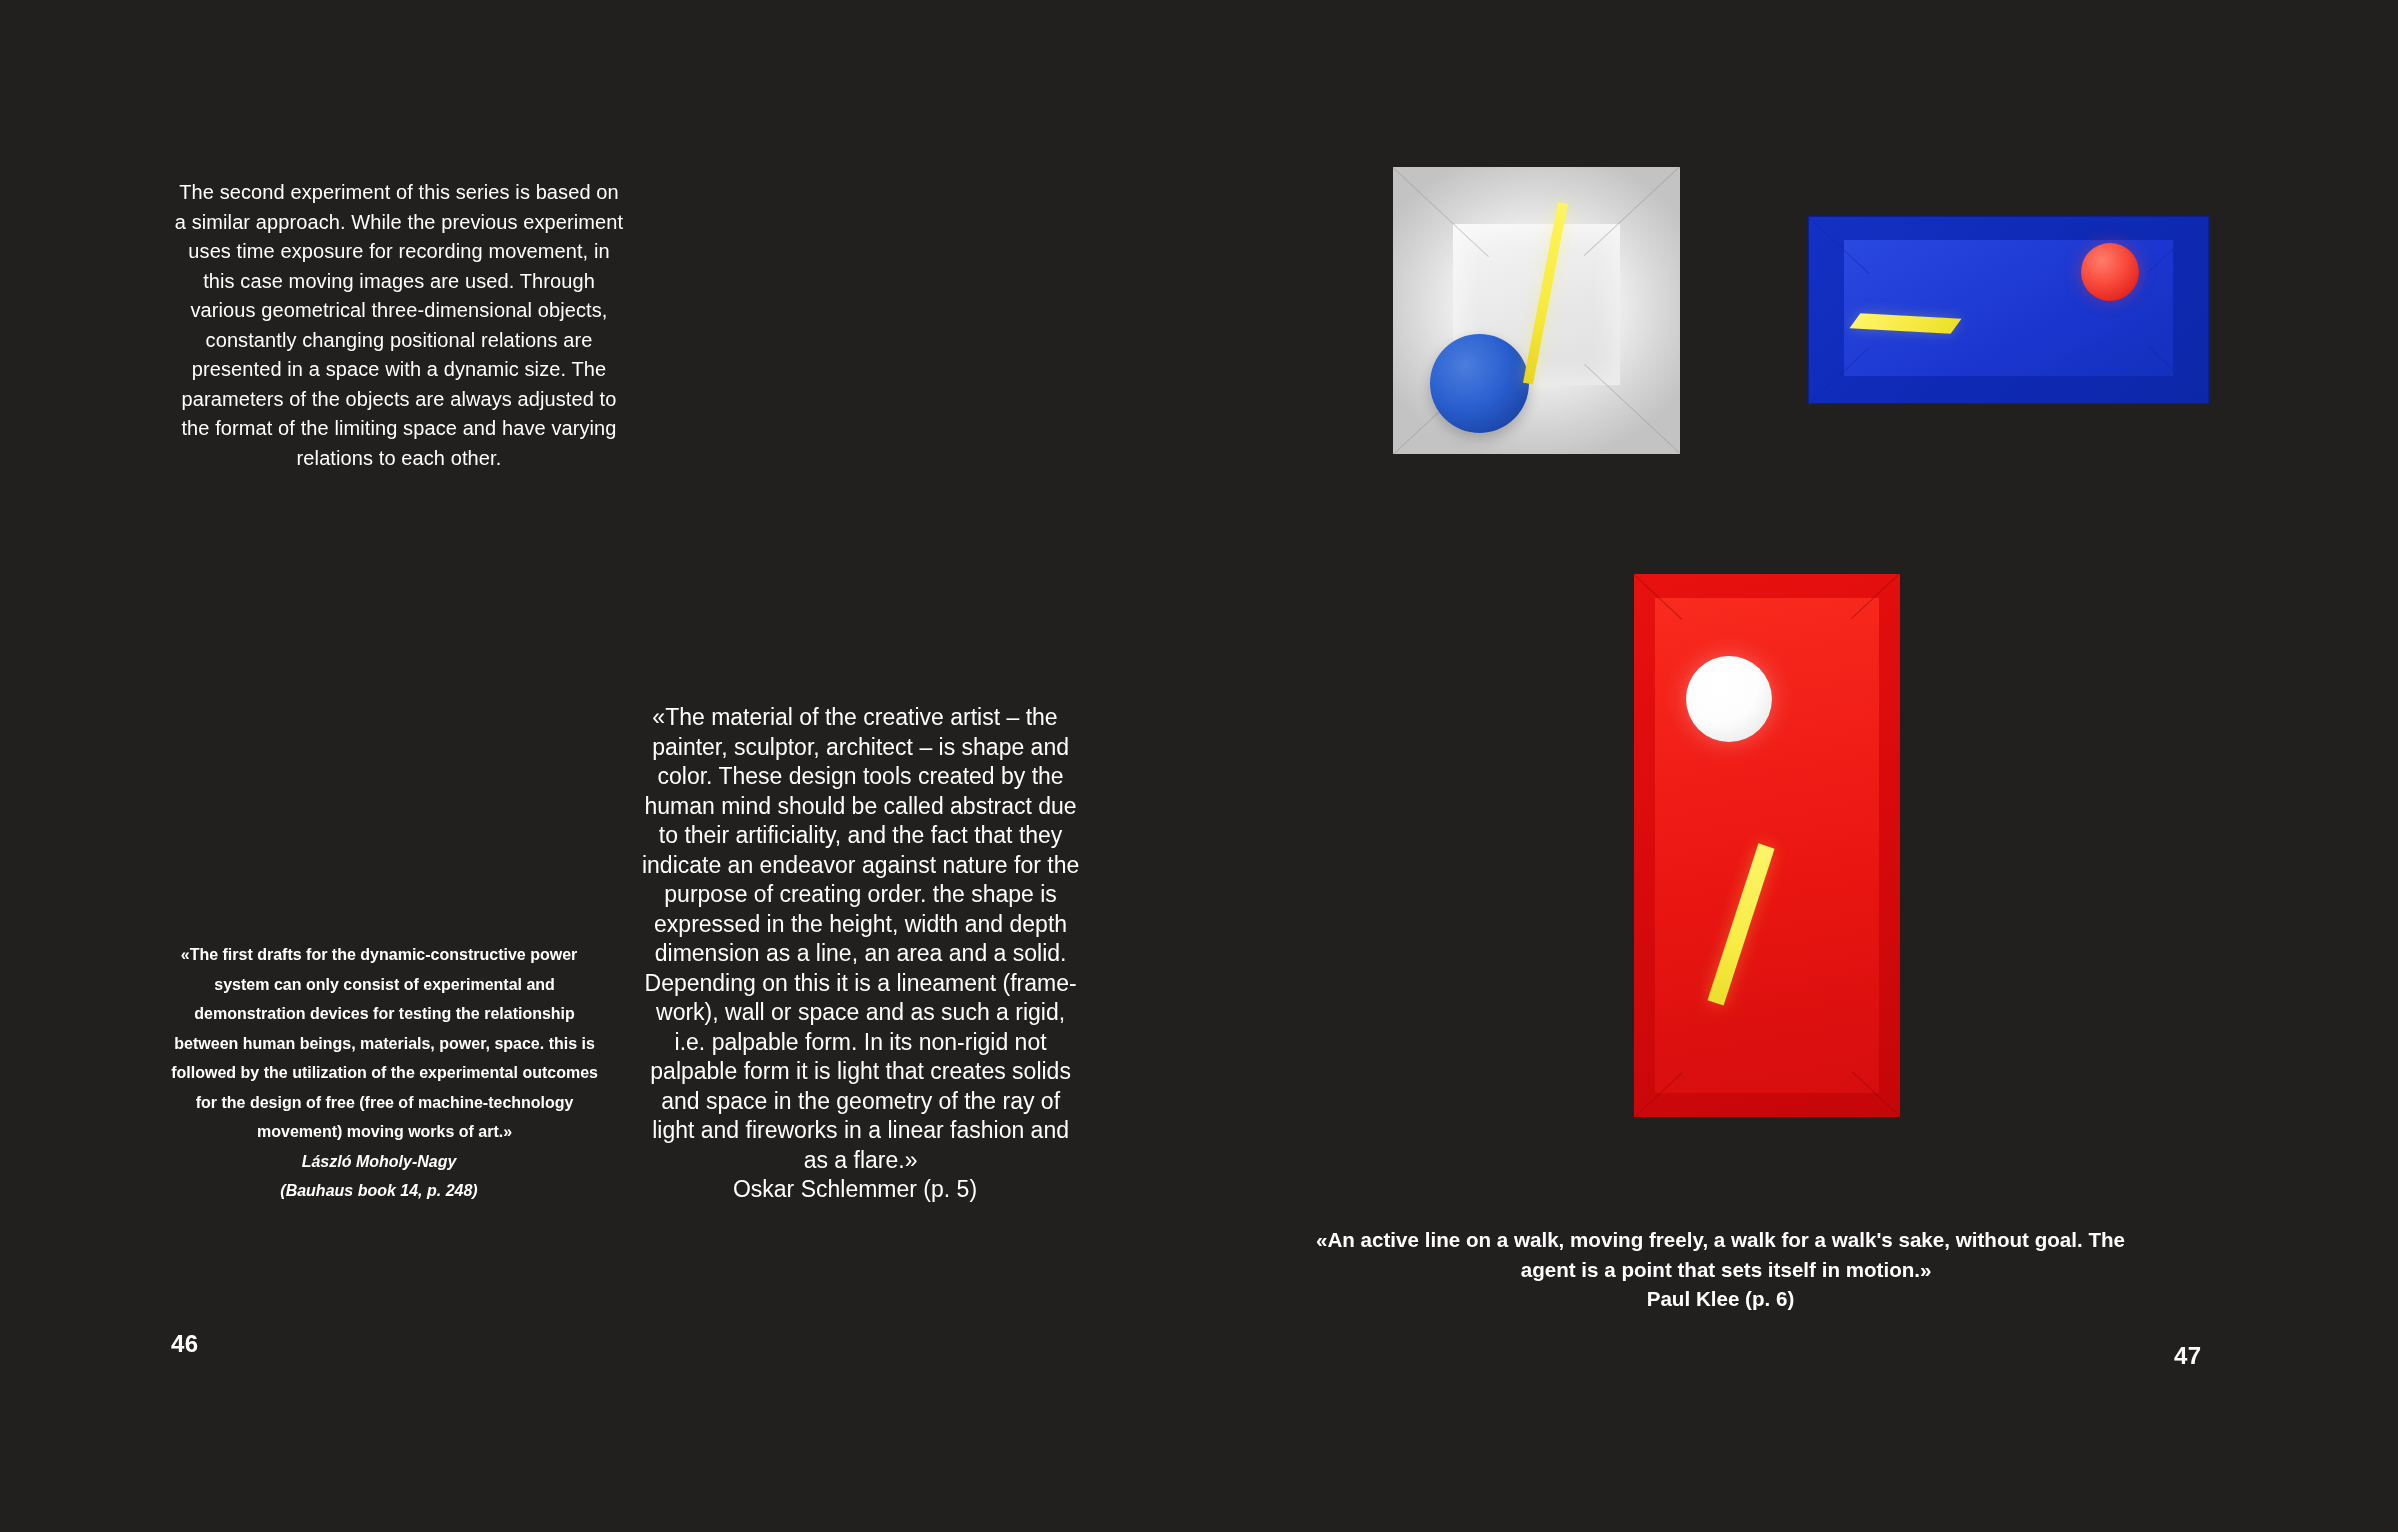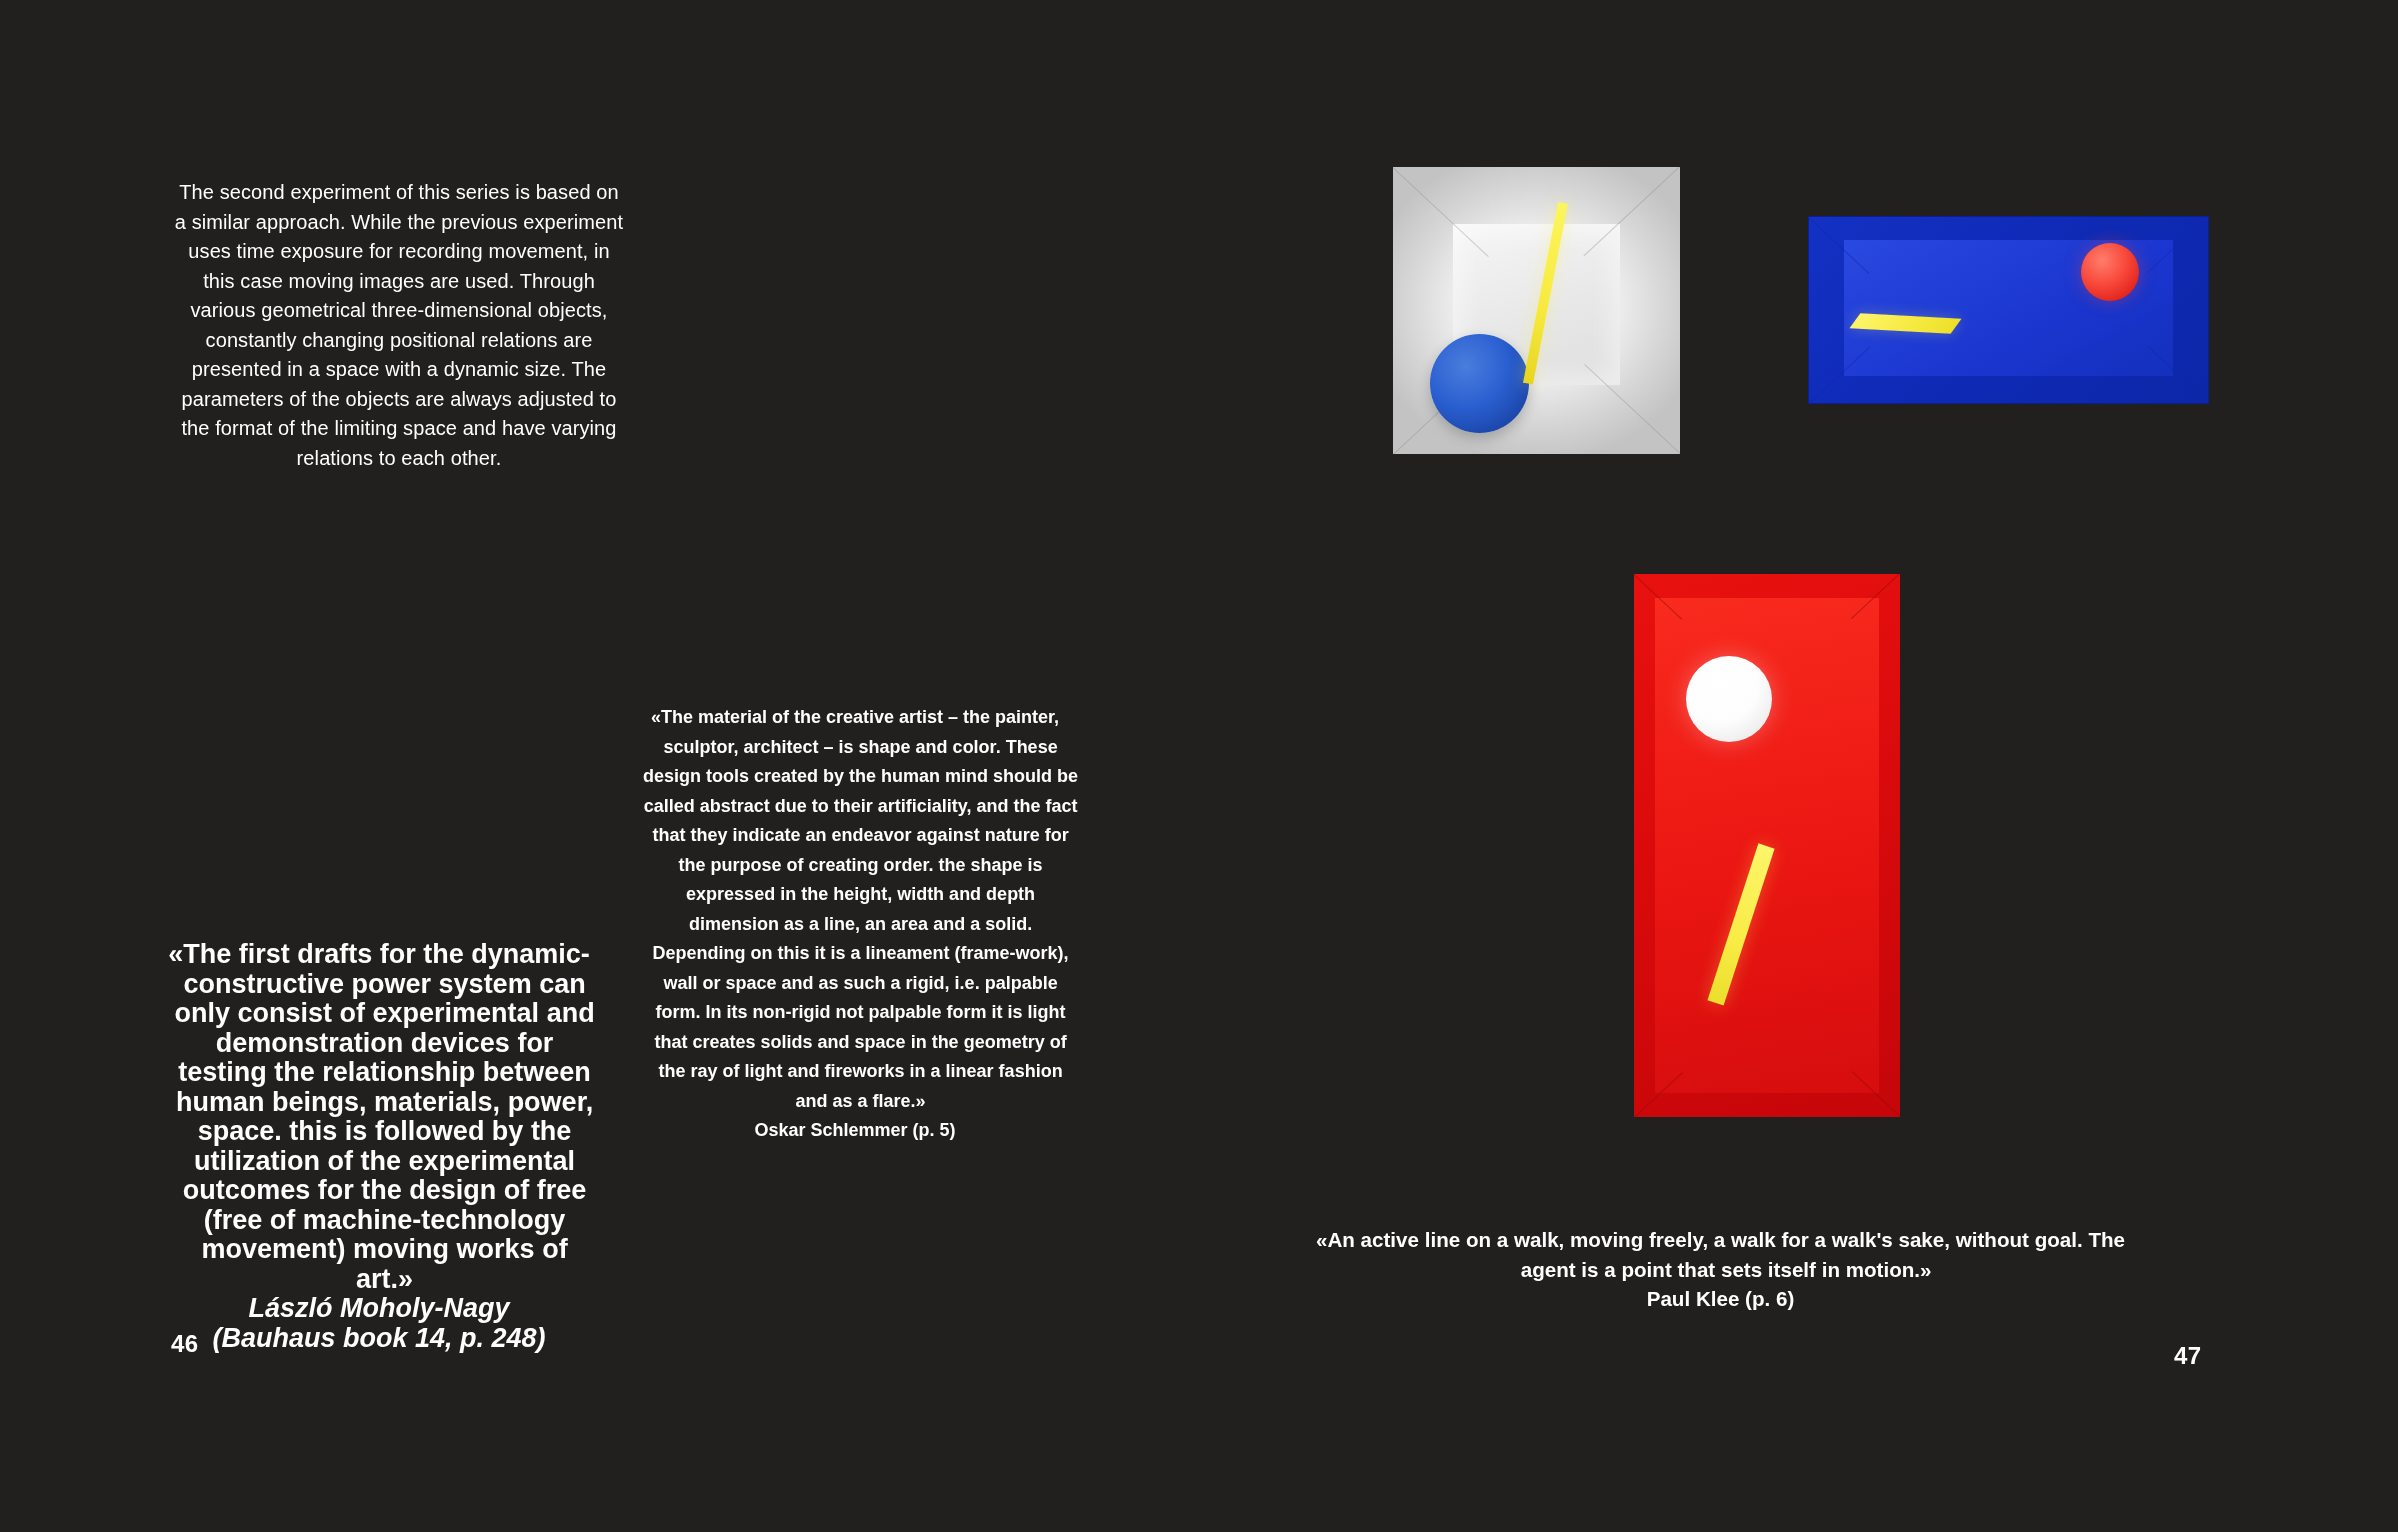--- a/index.html
+++ b/index.html
@@ -35,36 +35,36 @@
     font-weight: 400;
     letter-spacing: 0.1px;
     color: #ffffff;
   }
 
   .quote-left {
     position: absolute;
     left: 159px;
     top: 940px;
     width: 440px;
-    font-size: 27px;
+    font-size: 16px;
     line-height: 29.5px;
     font-weight: bold;
     color: #ffffff;
   }
   .quote-left .hang { display: block; text-indent: -11.2px; padding-left: 11.2px; }
   .quote-left .attrib { display: block; font-style: italic; }
 
   .quote-middle {
     position: absolute;
     left: 630px;
     top: 703px;
     width: 450px;
-    font-size: 18px;
-    line-height: 29.5px;
-    font-weight: bold;
+    font-size: 23px;
+    line-height: 29.5px;
+    font-weight: normal;
     color: #ffffff;
   }
   .quote-middle .hang { display: block; text-indent: -11.2px; padding-left: 11.2px; }
 
   .quote-right {
     position: absolute;
     left: 1299px;
     top: 1225px;
     width: 843px;
     font-size: 20.6px;

